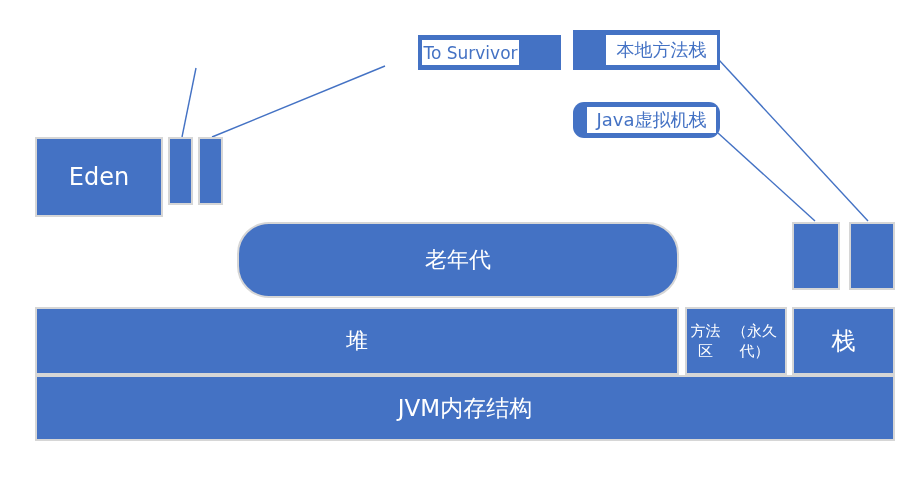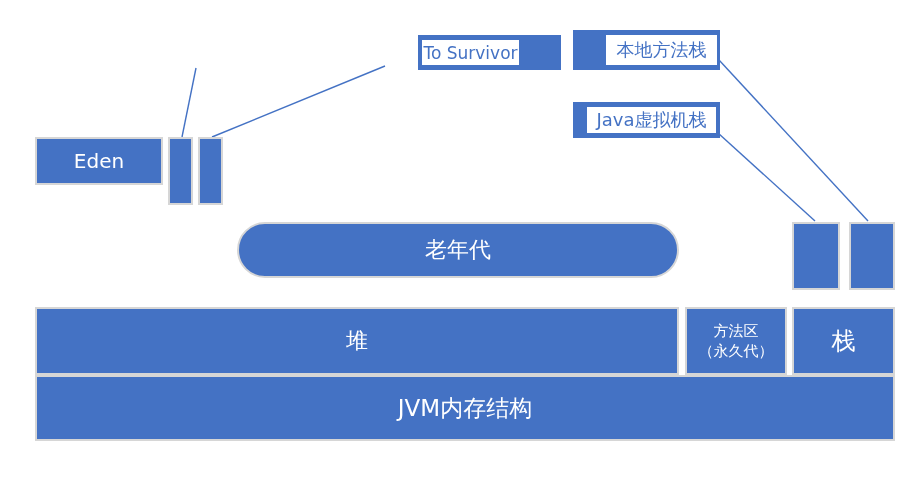--- a/index.html
+++ b/index.html
@@ -36,21 +36,20 @@
     background: var(--primary-blue, #4472C4);
     border: 2px solid var(--box-border, #D6D6D6);
     color: var(--text-white, #FFFFFF);
     display: flex;
     align-items: center;
     justify-content: center;
     text-align: center;
     z-index: 2;
   }
   .box.multiline {
-    flex-direction: column;
     line-height: 1.35;
   }
   .callout {
     position: absolute;
     background: var(--primary-blue, #4472C4);
     z-index: 2;
   }
   .callout-inner {
     position: absolute;
     top: 4px;
@@ -63,28 +62,28 @@
     justify-content: center;
     white-space: nowrap;
   }
   
   .co-from      { left: 193px; top: 34px;  width: 147px; height: 34px; }
   .co-from .callout-inner { left: 4px;  width: 125px; font-size: 17px; }
   .co-to        { left: 382px; top: 35px;  width: 143px; height: 35px; margin-left: 36px; }
   .co-to .callout-inner   { left: 3px;  width: 99px;  font-size: 17px; }
   .co-native    { left: 573px; top: 30px;  width: 147px; height: 40px; }
   .co-native .callout-inner { right: 2px; width: 113px; font-size: 18px; }
-  .co-jvmstack  { left: 573px; top: 102px; width: 147px; height: 36px; }
+  .co-jvmstack  { left: 573px; top: 102px; width: 147px; height: 36px; border-radius: 11px; }
   .co-jvmstack .callout-inner { right: 3px; width: 131px; font-size: 18px; }
 
-  .b-eden      { left: 35px;  top: 137px; width: 128px; height: 48px; font-size: 20px; }
+  .b-eden      { left: 35px;  top: 137px; width: 128px; height: 80px; font-size: 24px; }
   .b-surv1     { left: 168px; top: 137px; width: 25px;  height: 68px; }
   .b-surv2     { left: 198px; top: 137px; width: 25px;  height: 68px; }
   .b-young     { left: 35px;  top: 222px; width: 195px; height: 68px; font-size: 22px; }
-  .b-old       { left: 237px; top: 222px; width: 442px; height: 56px; font-size: 22px; border-radius: 32px; }
+  .b-old       { left: 237px; top: 222px; width: 442px; height: 76px; font-size: 22px; border-radius: 32px; }
   .b-vmstk     { left: 792px; top: 222px; width: 48px;  height: 68px; }
   .b-natstk    { left: 849px; top: 222px; width: 46px;  height: 68px; }
   .b-heap      { left: 35px;  top: 307px; width: 644px; height: 68px; font-size: 22px; }
   .b-method    { left: 685px; top: 307px; width: 102px; height: 68px; font-size: 15px; }
   .b-stack     { left: 792px; top: 307px; width: 103px; height: 68px; font-size: 24px; }
   .b-jvm       { left: 35px;  top: 375px; width: 860px; height: 66px; font-size: 23px; }
 </style>
 </head>
 <body>
 

